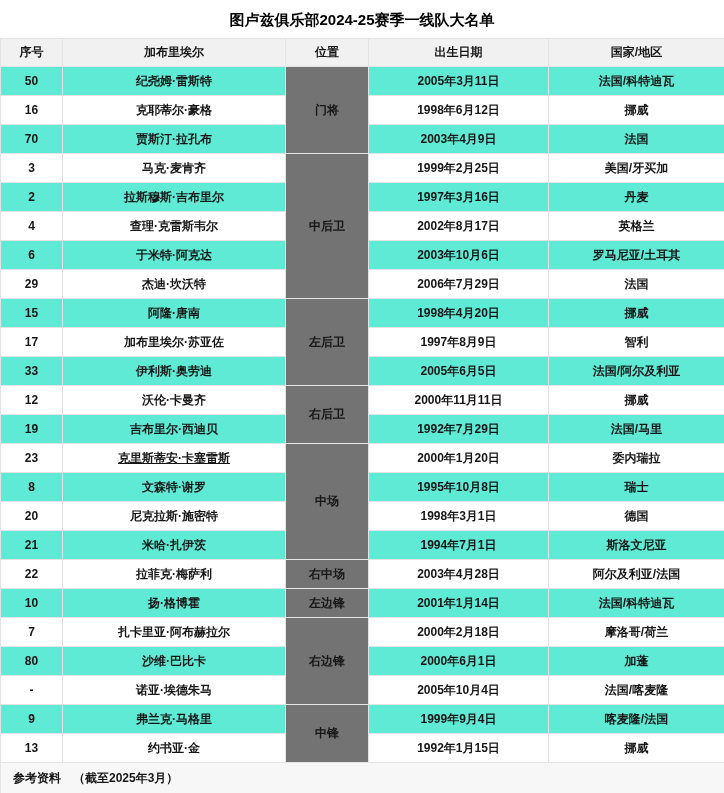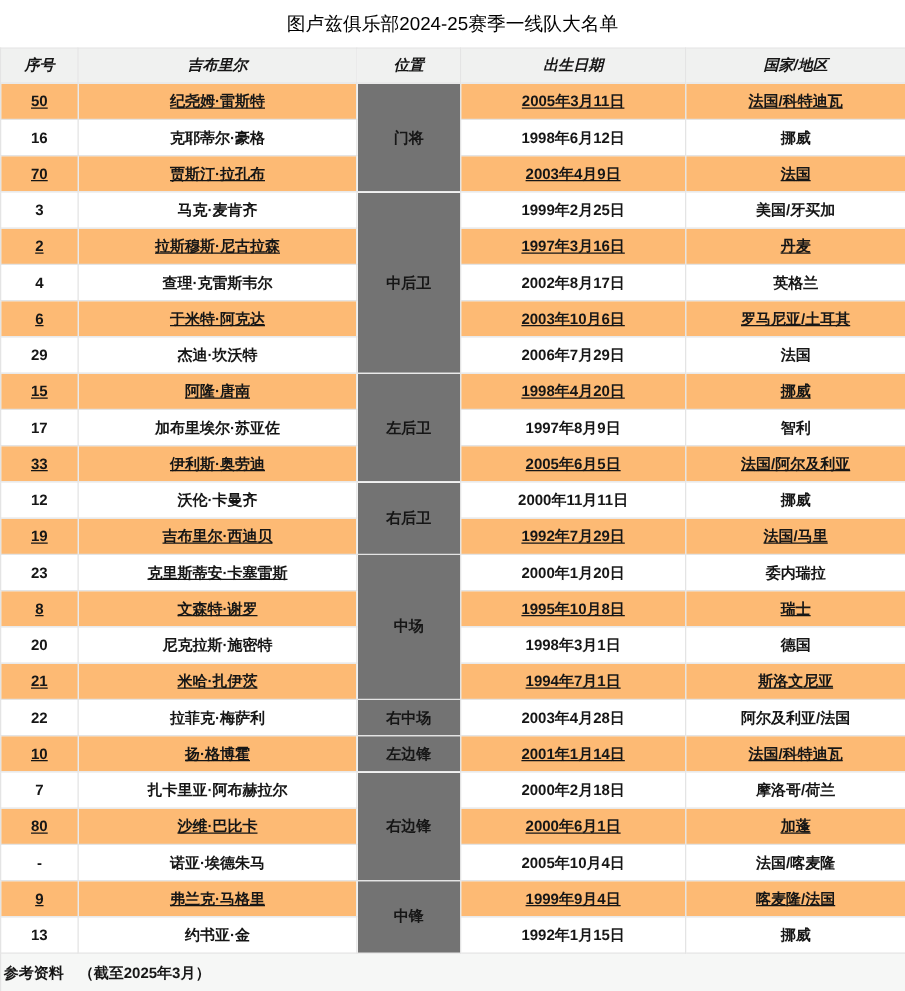--- a/index.html
+++ b/index.html
@@ -5,47 +5,47 @@
   html,body { margin:0; padding:0; background:#ffffff; }
   body {
     width:724px; height:793px;
     font-family:"Liberation Sans","DejaVu Sans",sans-serif;
     color:#161616;
     overflow:hidden;
   }
   .page-title {
     height:38px; line-height:40px;
     text-align:center;
-    font-size:15px; font-weight:normal;
+    font-size:15px; font-weight:bold;
     color:#000;
   }
   table.squad {
     width:724px;
     border-collapse:collapse;
     table-layout:fixed;
   }
   table.squad th, table.squad td {
     border:1px solid #e4e4e4;
     font-size:12px; font-weight:bold;
     text-align:center;
     vertical-align:middle;
     padding:0;
     color:#161616;
     background:#ffffff;
     overflow:hidden;
     white-space:nowrap;
   }
-  table.squad th { height:27px; background:#f0f1f0;font-style:italic; }
+  table.squad th { height:27px; background:#f0f1f0; }
   table.squad td { height:28px; }
-  table.squad td.stripe { background:#fdba74;text-decoration:underline; }
+  table.squad td.stripe { background:#5eead4; }
   table.squad td.pos-cell { background:#737373; }
   table.squad td.footer-cell {
     height:30px;
     text-align:left;
-    padding-left:2px;
+    padding-left:12px;
     background:#f6f7f6;
   }
   .name-link { text-decoration:underline; color:#161616;text-align:center; }
   .footer-note { margin-left:12px; }
 </style>
 </head>
 <body>
 
 <div class="page-title">图卢兹俱乐部2024-25赛季一线队大名单</div>
 
@@ -53,21 +53,21 @@
   <colgroup>
     <col style="width:62px">
     <col style="width:223px">
     <col style="width:83px">
     <col style="width:180px">
     <col style="width:176px">
   </colgroup>
   <thead>
     <tr>
         <th>序号</th>
-        <th>吉布里尔</th>
+        <th>加布里埃尔</th>
         <th>位置</th>
         <th>出生日期</th>
         <th>国家/地区</th>
       </tr>
   </thead>
   <tbody>
       <tr>
         <td class="stripe">50</td>
         <td class="stripe"><span>纪尧姆·雷斯特</span></td>
         <td class="pos-cell" rowspan="3">门将</td>
@@ -88,21 +88,21 @@
       </tr>
       <tr>
         <td>3</td>
         <td><span>马克·麦肯齐</span></td>
         <td class="pos-cell" rowspan="5">中后卫</td>
         <td>1999年2月25日</td>
         <td>美国/牙买加</td>
       </tr>
       <tr>
         <td class="stripe">2</td>
-        <td class="stripe"><span>拉斯穆斯·尼古拉森</span></td>
+        <td class="stripe"><span>拉斯穆斯·吉布里尔</span></td>
         <td class="stripe">1997年3月16日</td>
         <td class="stripe">丹麦</td>
       </tr>
       <tr>
         <td>4</td>
         <td><span>查理·克雷斯韦尔</span></td>
         <td>2002年8月17日</td>
         <td>英格兰</td>
       </tr>
       <tr>

